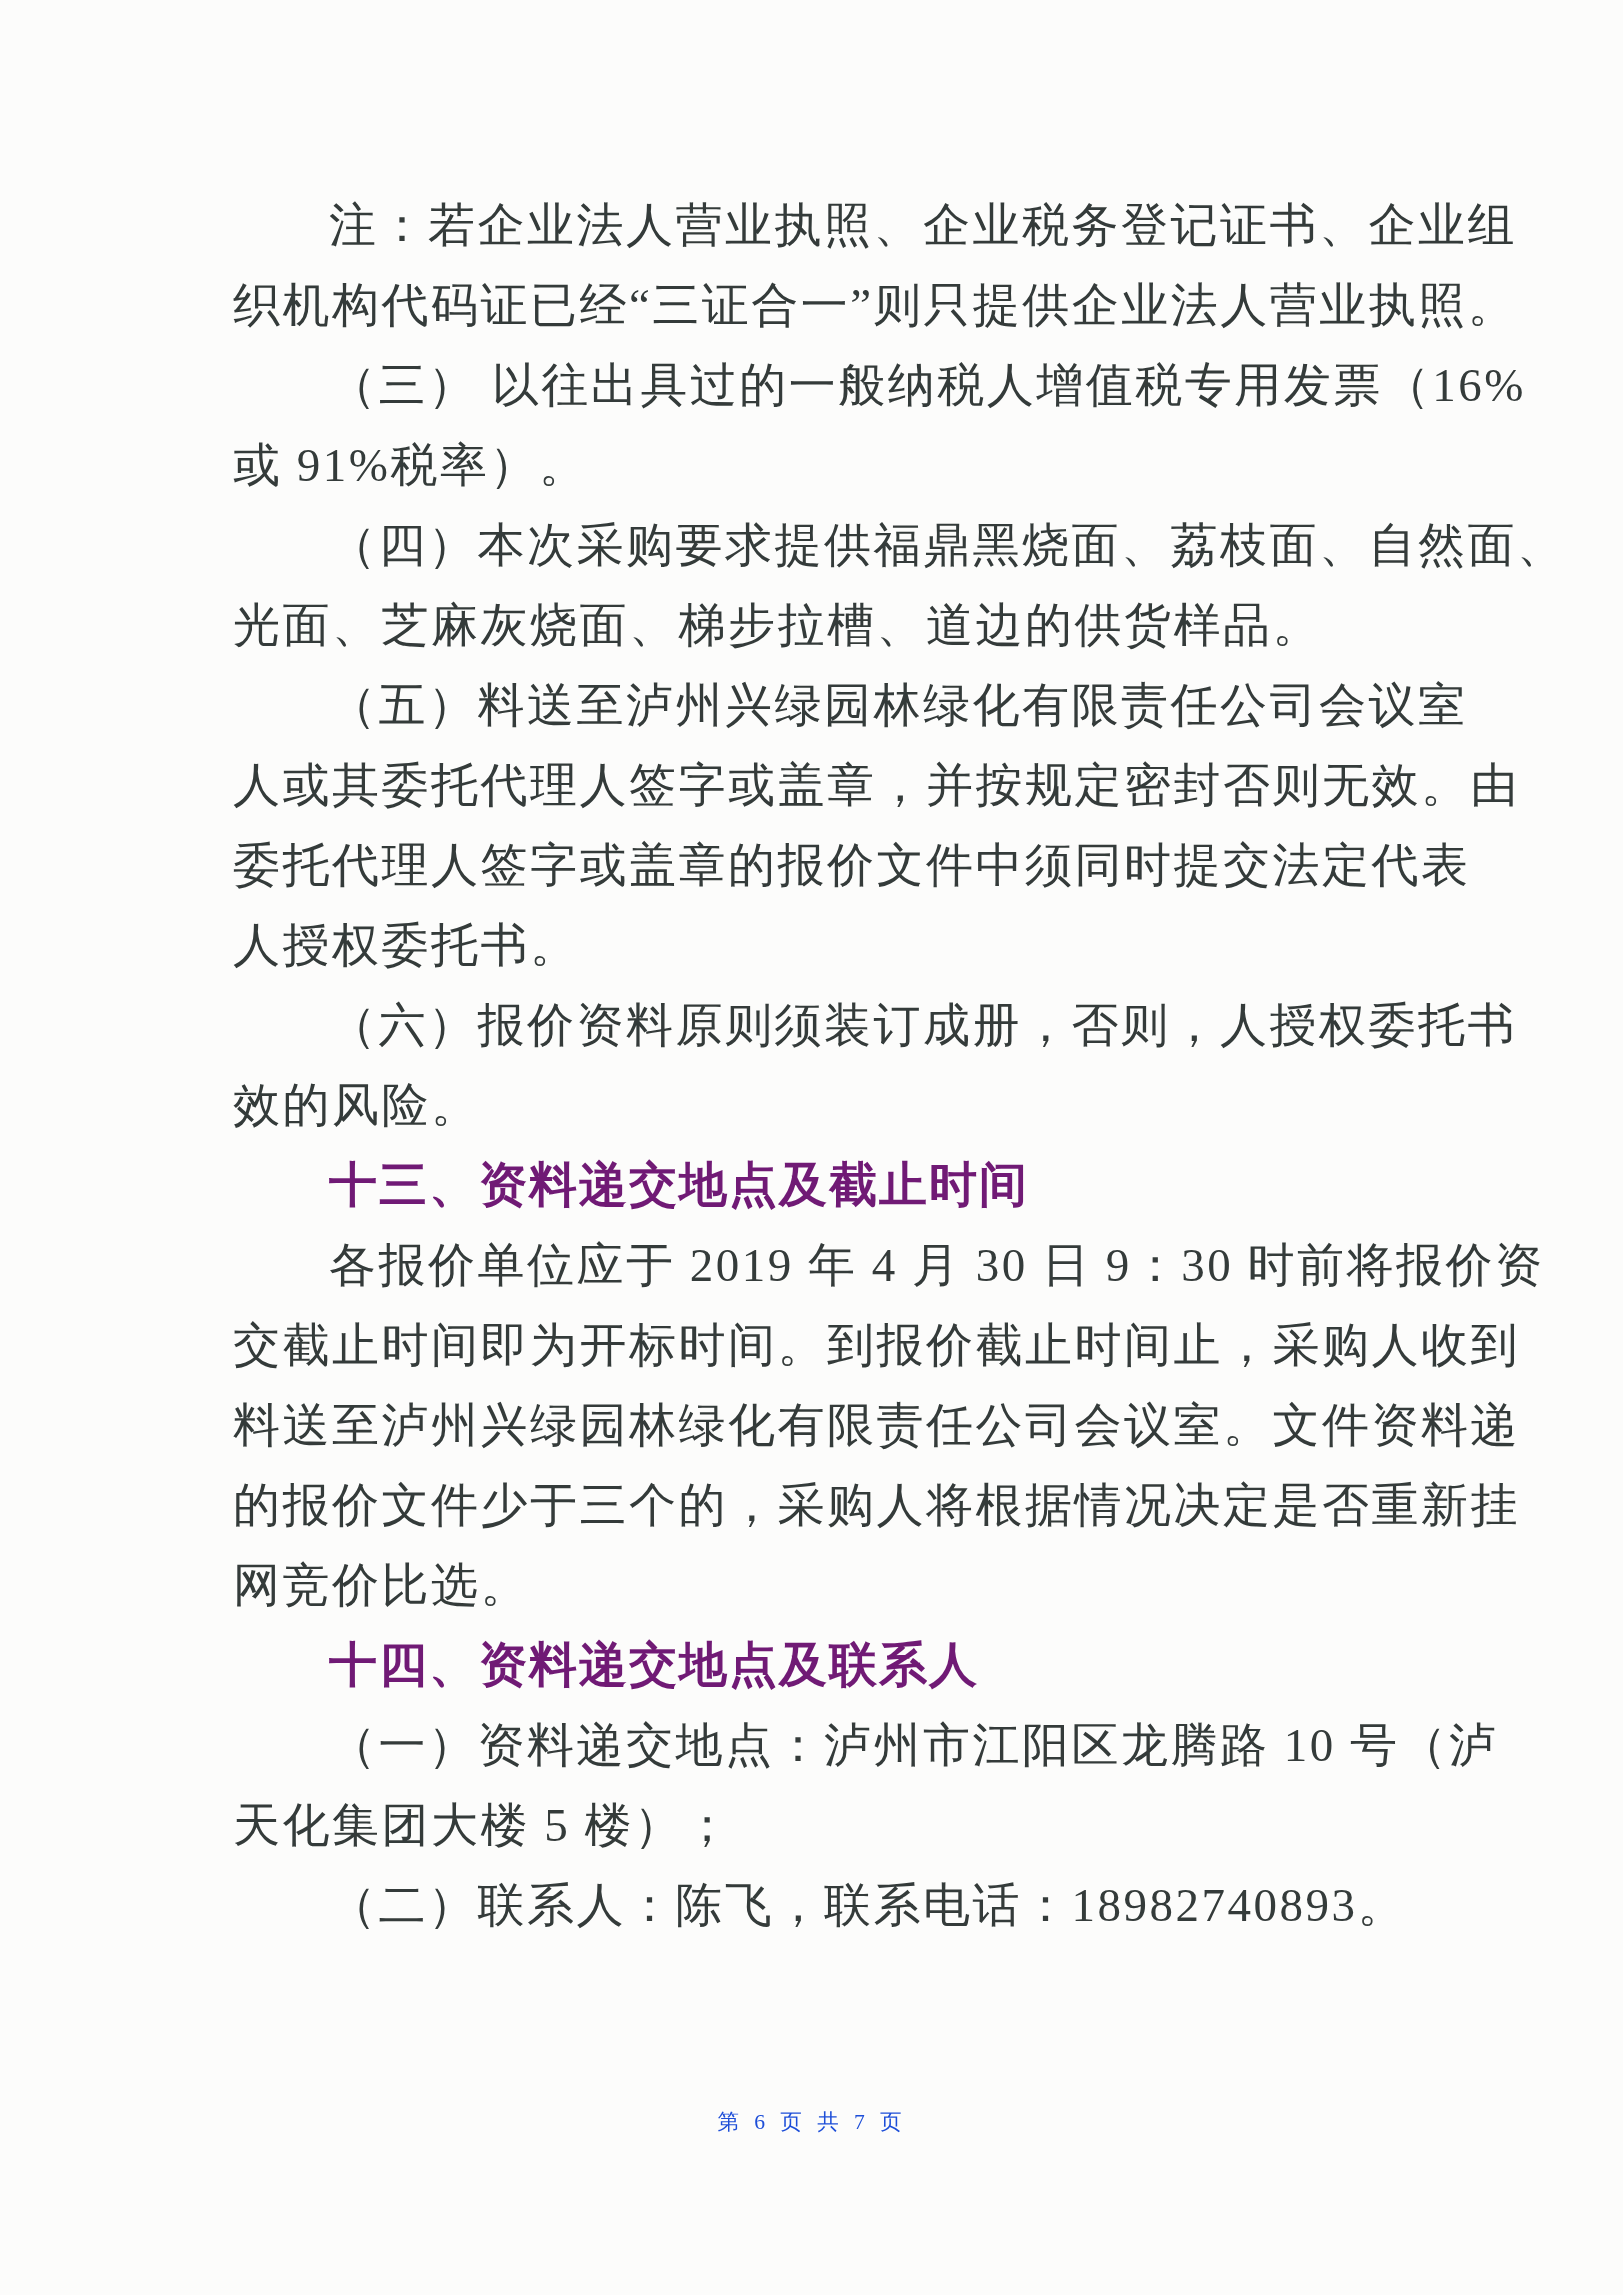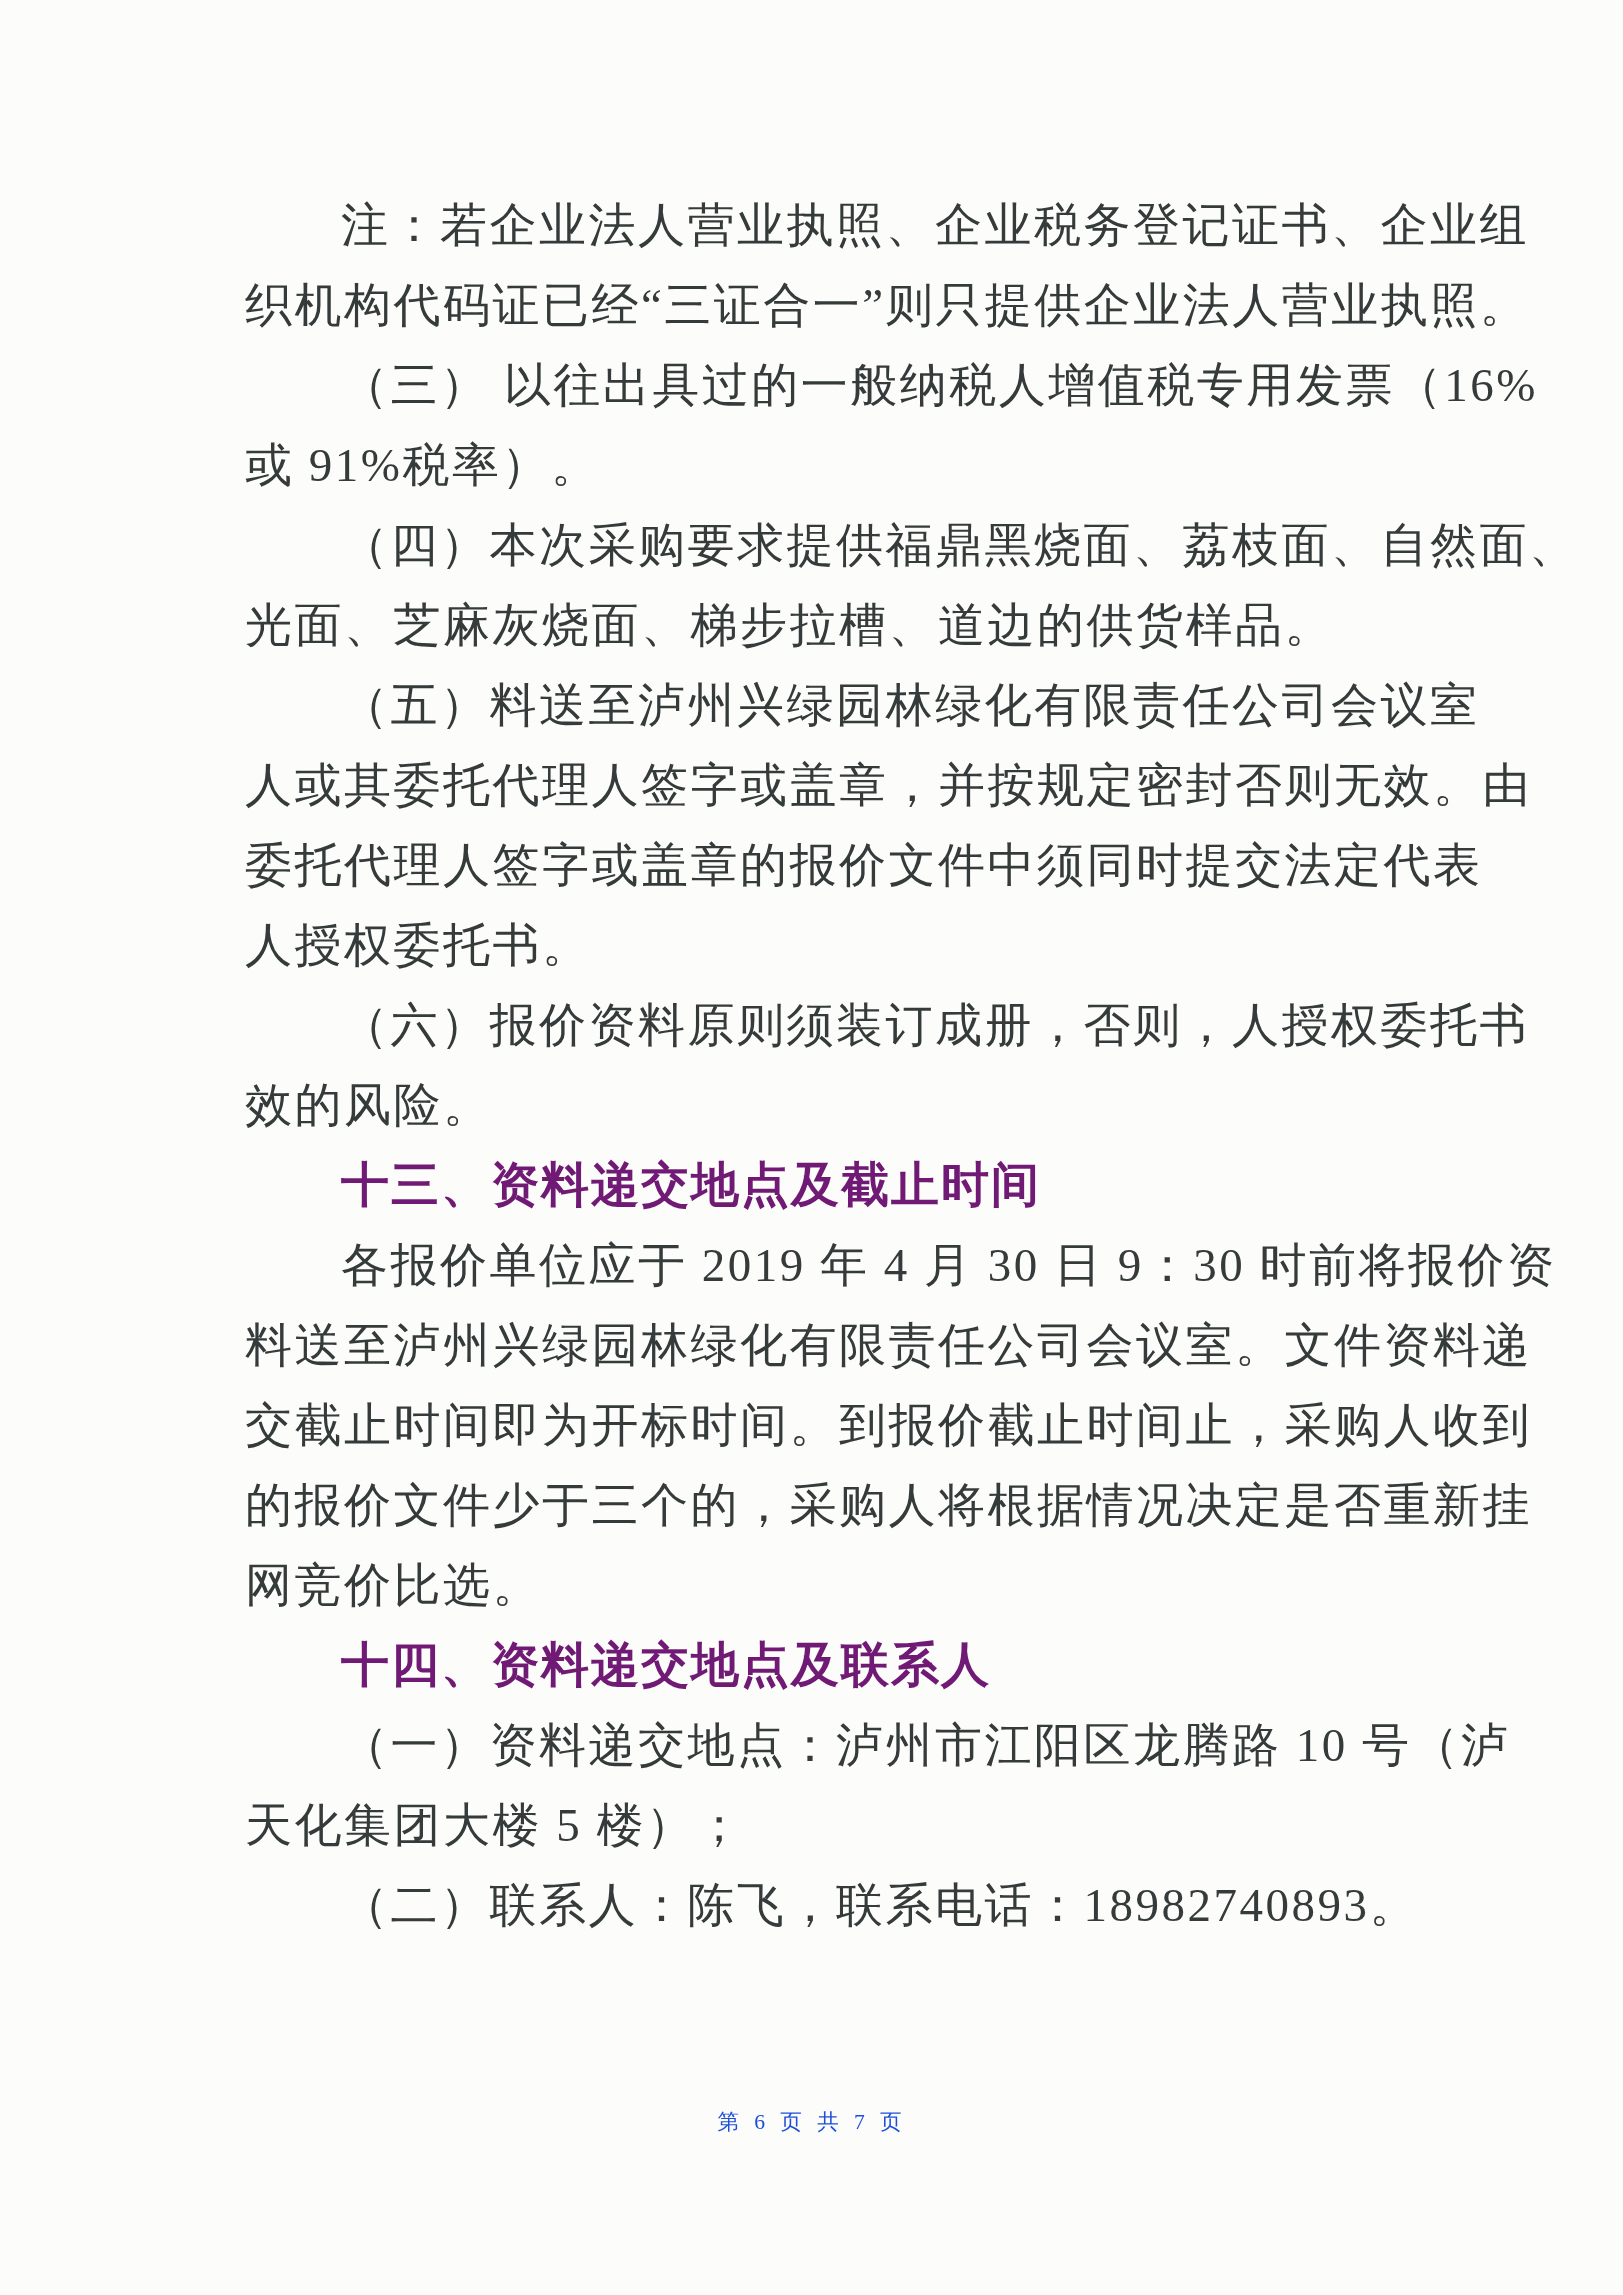--- a/index.html
+++ b/index.html
@@ -26,21 +26,20 @@
     width: 1226px;
   }
   .line {
     display: block;
     height: 80px;
     line-height: 80px;
     font-size: 47px;
     letter-spacing: 2.5px;
     white-space: nowrap;
     color: #343b3a;
-    margin-left: 12px;
   }
   .line.indent {
     text-indent: 96px;
   }
   .line.heading {
     font-family: "Liberation Sans", sans-serif;
     font-weight: 700;
     color: #701a75;
     letter-spacing: 2px;
     font-size: 48px;
@@ -69,22 +68,22 @@
     <div class="line indent">（四）本次采购要求提供福鼎黑烧面、荔枝面、自然面、</div>
     <div class="line">光面、芝麻灰烧面、梯步拉槽、道边的供货样品。</div>
     <div class="line indent">（五）料送至泸州兴绿园林绿化有限责任公司会议室</div>
     <div class="line">人或其委托代理人签字或盖章，并按规定密封否则无效。由</div>
     <div class="line">委托代理人签字或盖章的报价文件中须同时提交法定代表</div>
     <div class="line">人授权委托书。</div>
     <div class="line indent">（六）报价资料原则须装订成册，否则，人授权委托书</div>
     <div class="line">效的风险。</div>
     <div class="line indent heading">十三、资料递交地点及截止时间</div>
     <div class="line indent">各报价单位应于 2019 年 4 月 30 日 9：30 时前将报价资</div>
+    <div class="line">交截止时间即为开标时间。到报价截止时间止，采购人收到</div>
     <div class="line">料送至泸州兴绿园林绿化有限责任公司会议室。文件资料递</div>
-    <div class="line">交截止时间即为开标时间。到报价截止时间止，采购人收到</div>
     <div class="line">的报价文件少于三个的，采购人将根据情况决定是否重新挂</div>
     <div class="line">网竞价比选。</div>
     <div class="line indent heading">十四、资料递交地点及联系人</div>
     <div class="line indent">（一）资料递交地点：泸州市江阳区龙腾路 10 号（泸</div>
     <div class="line">天化集团大楼 5 楼）；</div>
     <div class="line indent">（二）联系人：陈飞，联系电话：18982740893。</div>
   </div>
 
   <div class="footer">第 6 页 共 7 页</div>
 </div>

